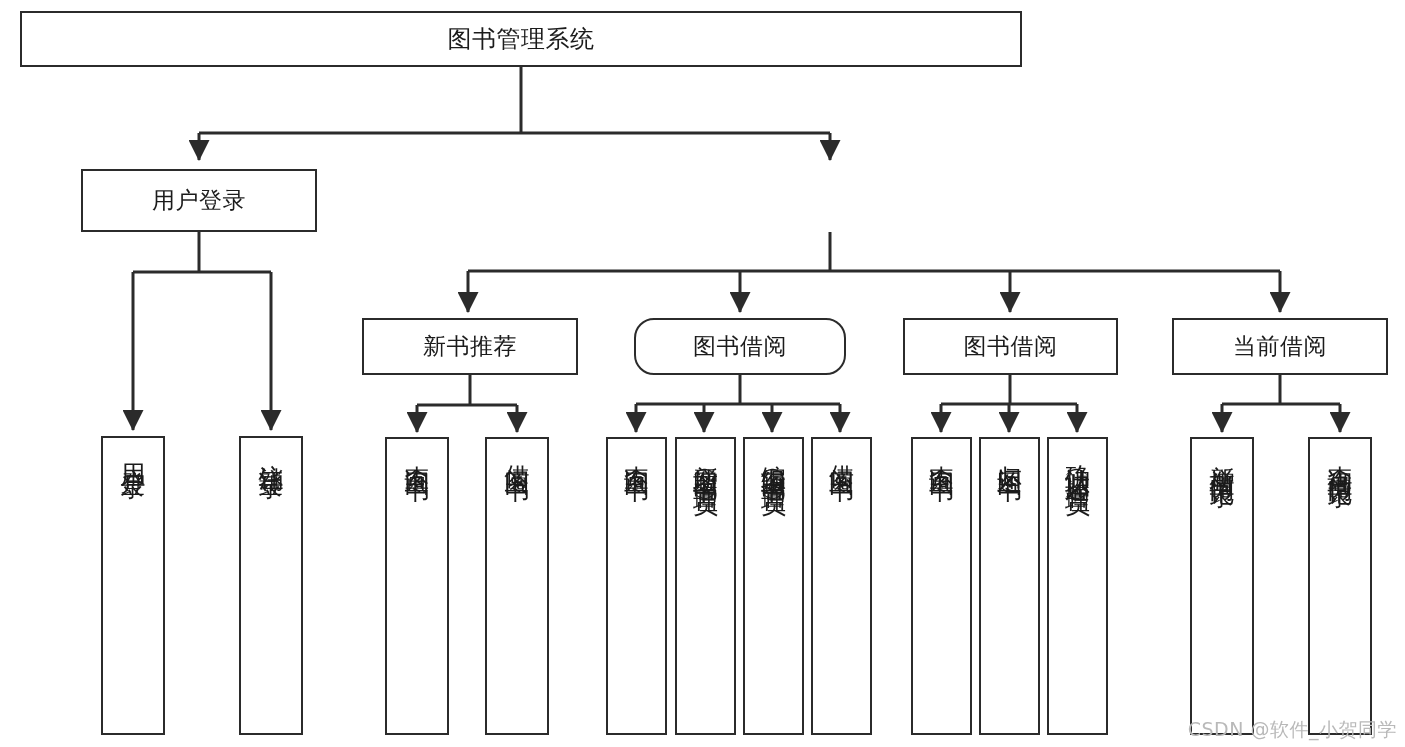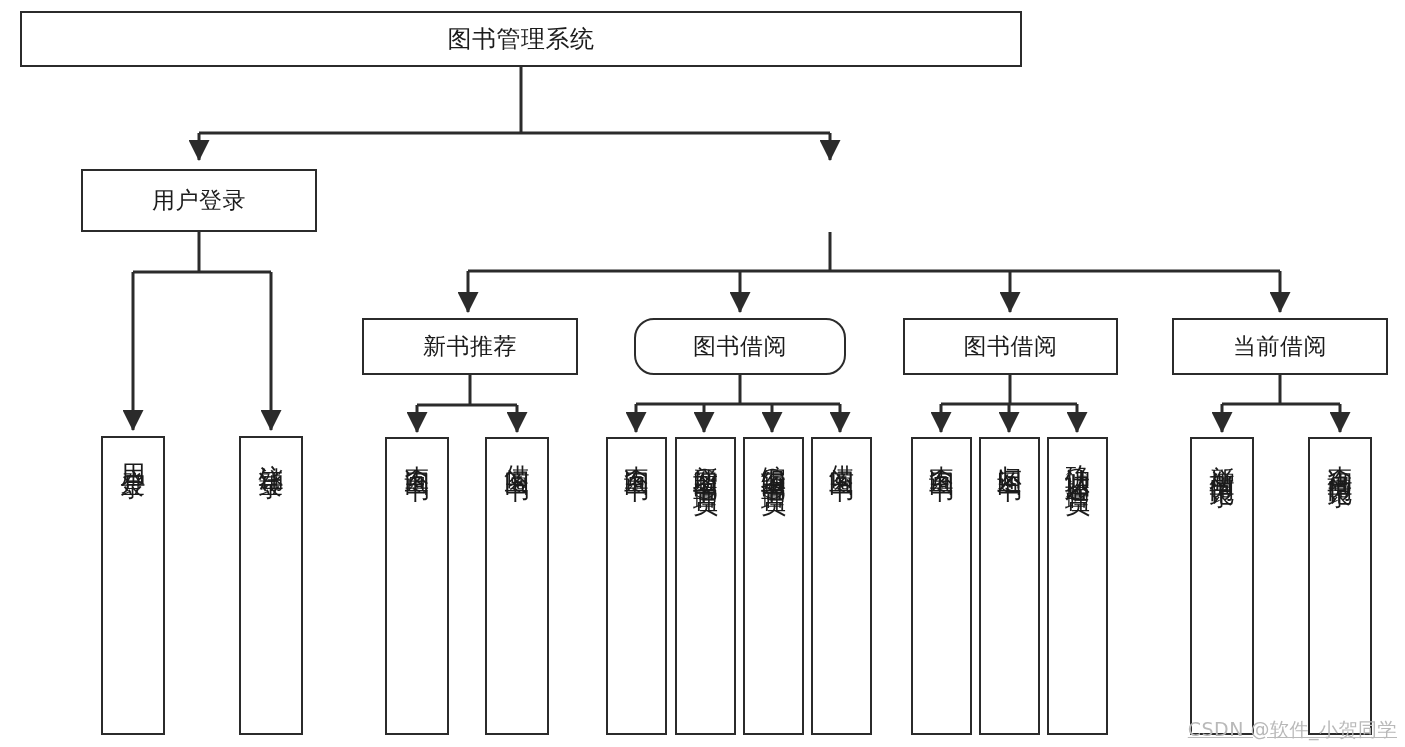--- a/index.html
+++ b/index.html
@@ -66,21 +66,20 @@
   }
   .watermark {
     position: absolute;
     right: 8px;
     bottom: 4px;
     font-size: 19px;
     color: #b9b9b9;
     z-index: 9;
     white-space: nowrap;
     letter-spacing: 0.5px;
-    text-decoration: underline;
   }
 </style>
 </head>
 <body>
 
 <div id="diagram-root">
 
   <svg id="edge-layer" viewBox="0 0 1405 747" width="1405" height="747" xmlns="http://www.w3.org/2000/svg">
     <defs>
       <marker id="arrow" viewBox="0 0 10 10" refX="9.5" refY="5" markerWidth="7" markerHeight="7" orient="auto-start-reverse">

